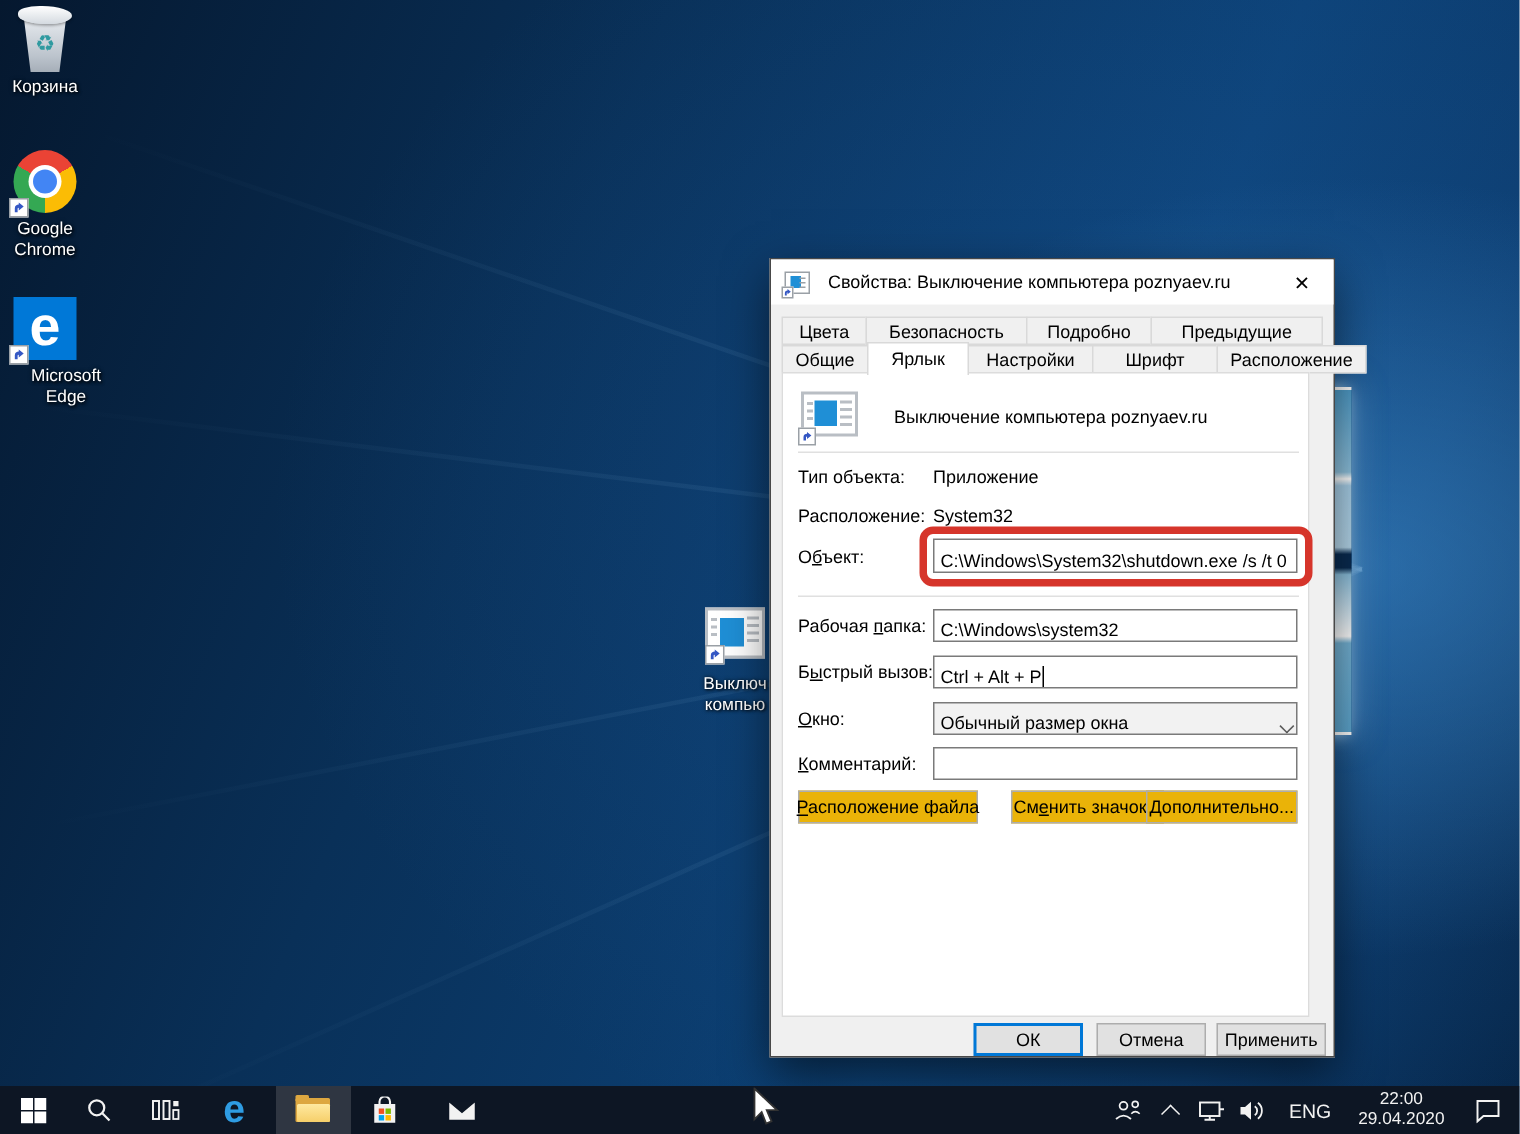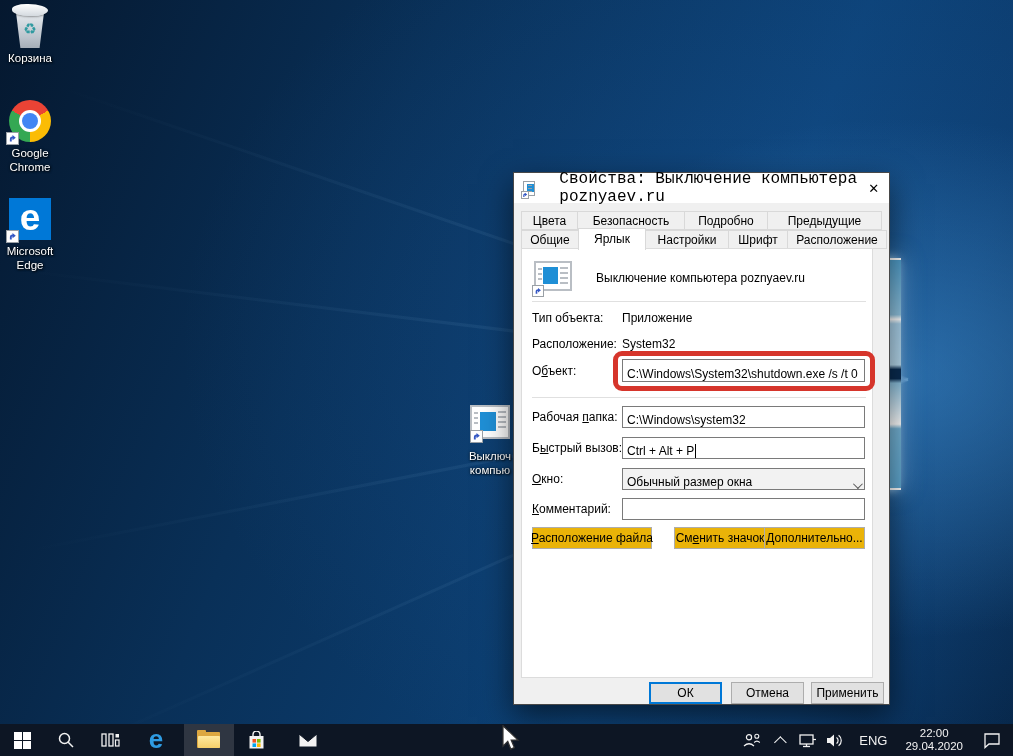--- a/index.html
+++ b/index.html
@@ -57,21 +57,21 @@
   .appwin .l1,.appwin .l2,.appwin .l3 { position:absolute; left:2px; height:2px; width:4px; background:#b9bec4; }
   .appwin .l1{top:5px} .appwin .l2{top:10px} .appwin .l3{top:15px}
   .appwin .r1,.appwin .r2,.appwin .r3,.appwin .r4 { position:absolute; right:2px; height:2px; width:8px; background:#b9bec4; }
   .appwin .r1{top:4px} .appwin .r2{top:9px} .appwin .r3{top:14px} .appwin .r4{top:19px}
   
   .dialog { position:absolute; left:513px; top:172px; width:377px; height:533px; background:#f0f0f0;
             border:1px solid #484848; box-shadow:0 12px 30px rgba(0,0,0,.55); z-index:10; }
   .titlebar { position:absolute; left:0; top:0; right:0; height:30px; background:#fff;
               display:flex; align-items:center; }
   .titlebar .ticon { margin-left:9px; position:relative; width:17px; height:15px; }
-  .titlebar .title { margin-left:24px; font-size:16px;font-family:Liberation Mono, monospace; }
+  .titlebar .title { margin-left:12px; font-size:12px; }
   .close-btn { margin-left:auto; width:42px; height:30px; display:flex; align-items:center;
                justify-content:center; font-size:13px; color:#000; }
   .mini-appwin { position:absolute; inset:0; background:#fff; border:1px solid #9aa0a6; }
   .mini-appwin .blue { position:absolute; left:3px; top:2px; width:7px; height:8px; background:#1f8fd6; }
   .mini-appwin .ln { position:absolute; right:2px; height:1px; width:4px; background:#9aa0a6; }
   .mini-badge { position:absolute; left:-2px; bottom:-3px; width:8px; height:8px; background:#fff;
                 border:1px solid #9aa0a6; display:flex; align-items:center; justify-content:center; }
   
   .tabrow { position:absolute; left:7px; display:flex; }
   .tabrow1 { top:38px; }
@@ -162,21 +162,21 @@
   <div class="art">
     <div class="edge-tile">
         <span class="edge-e">e</span>
       </div>
     <div class="badge">
       <svg width="9" height="9" viewBox="0 0 12 12">
           <path d="M2.5,10 L2.5,6.5 C2.5,4.3 4.2,3.2 6,3.2 L6,1.4 L10.4,4.9 L6,8.4 L6,6.1 C4.9,6.1 5,6.8 5,8 L5,10 Z" fill="#3457c4"></path>
         </svg>
     </div>
   </div>
-  <div class="lbl" style="width:60px;margin-left:2px;">Microsoft Edge</div>
+  <div class="lbl" style="width:60px;margin-left:16px;">Microsoft Edge</div>
 </div>
 
 <div class="dicon" style="left:458px; top:402px;">
   <div class="art">
     <div class="appwin">
         <div class="blue"></div>
         <div class="l1"></div>
         <div class="l2"></div>
         <div class="l3"></div>
       <div class="r1"></div>
@@ -215,21 +215,21 @@
   <div class="tabrow tabrow1">
     <div class="tab" style="width:57px">Цвета</div>
     <div class="tab" style="width:108px">Безопасность</div>
     <div class="tab" style="width:84px">Подробно</div>
     <div class="tab" style="width:115px">Предыдущие версии</div>
   </div>
   <div class="tabrow tabrow2">
     <div class="tab" style="width:58px">Общие</div>
     <div class="tab active" style="width:68px">Ярлык</div>
     <div class="tab" style="width:84px">Настройки</div>
-    <div class="tab" style="width:60px">Шрифт</div>
+    <div class="tab" style="width:84px">Шрифт</div>
     <div class="tab" style="width:100px">Расположение</div>
   </div>
 
   <div class="tabpage">
     <div class="sc-icon">
       <div class="appwin" style="left:0;top:0;width:38px;height:30px;">
           <div class="blue" style="left:7px;top:4px;width:15px;height:17px;"></div>
         <div class="l1"></div>
           <div class="l2"></div>
           <div class="l3" style="top:15px"></div>

